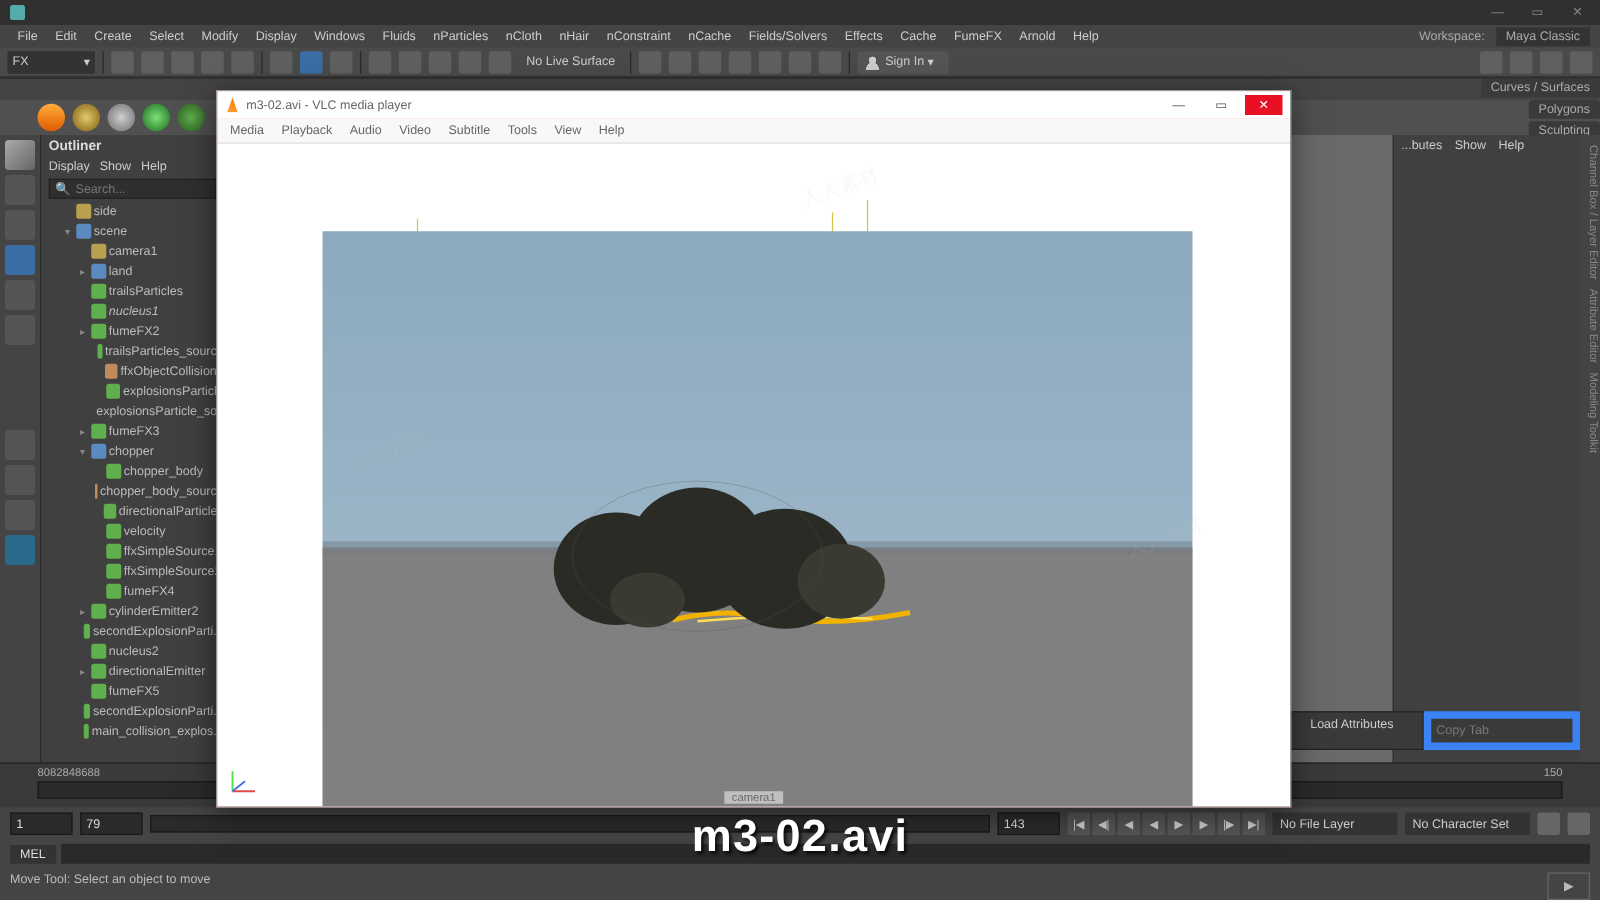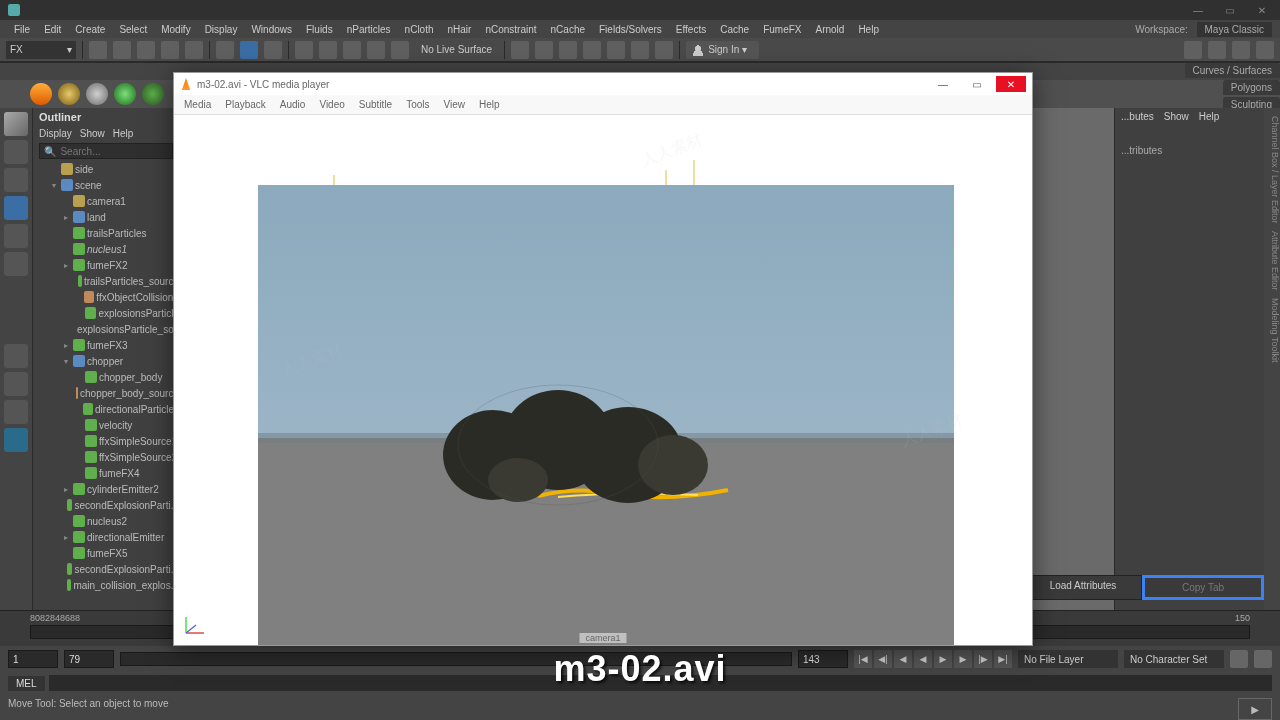--- a/index.html
+++ b/index.html
@@ -382,29 +382,28 @@
   </div>
 
   <div class="viewport"></div>
 
   <div class="rpanel">
     <div class="rhdr">
       <span>...butes</span>
       <span>Show</span>
       <span>Help</span>
     </div>
-    <div class="rsub">...tributes</div>
   </div>
 
   <div class="rdock" style="writing-mode:vertical-rl;font-size:9px;color:#888;padding-top:8px">Channel Box / Layer Editor&nbsp;&nbsp;&nbsp;Attribute Editor&nbsp;&nbsp;&nbsp;Modeling Toolkit</div>
 </div>
 
 <div style="position:absolute;right:16px;bottom:120px;width:240px;display:flex;background:#3a3a3a;font-size:10px;color:#ccc">
   <span style="flex:1;text-align:center;padding:4px;border:1px solid #222;cursor:pointer">Load Attributes</span>
-  <span style="flex:1;text-align:center;padding:4px;border:3px solid #3b82f6;cursor:pointer;color:#777">Copy Tab</span>
+  <span style="flex:1;padding:4px;border:6px solid #3b82f6;cursor:pointer;color:#777">Copy Tab</span>
 </div>
 
 <div class="timeline">
   <div class="ticks">
     <span>80</span>
     <span>82</span>
     <span>84</span>
     <span>86</span>
     <span>88</span>
     <span style="margin-left:auto">150</span>

